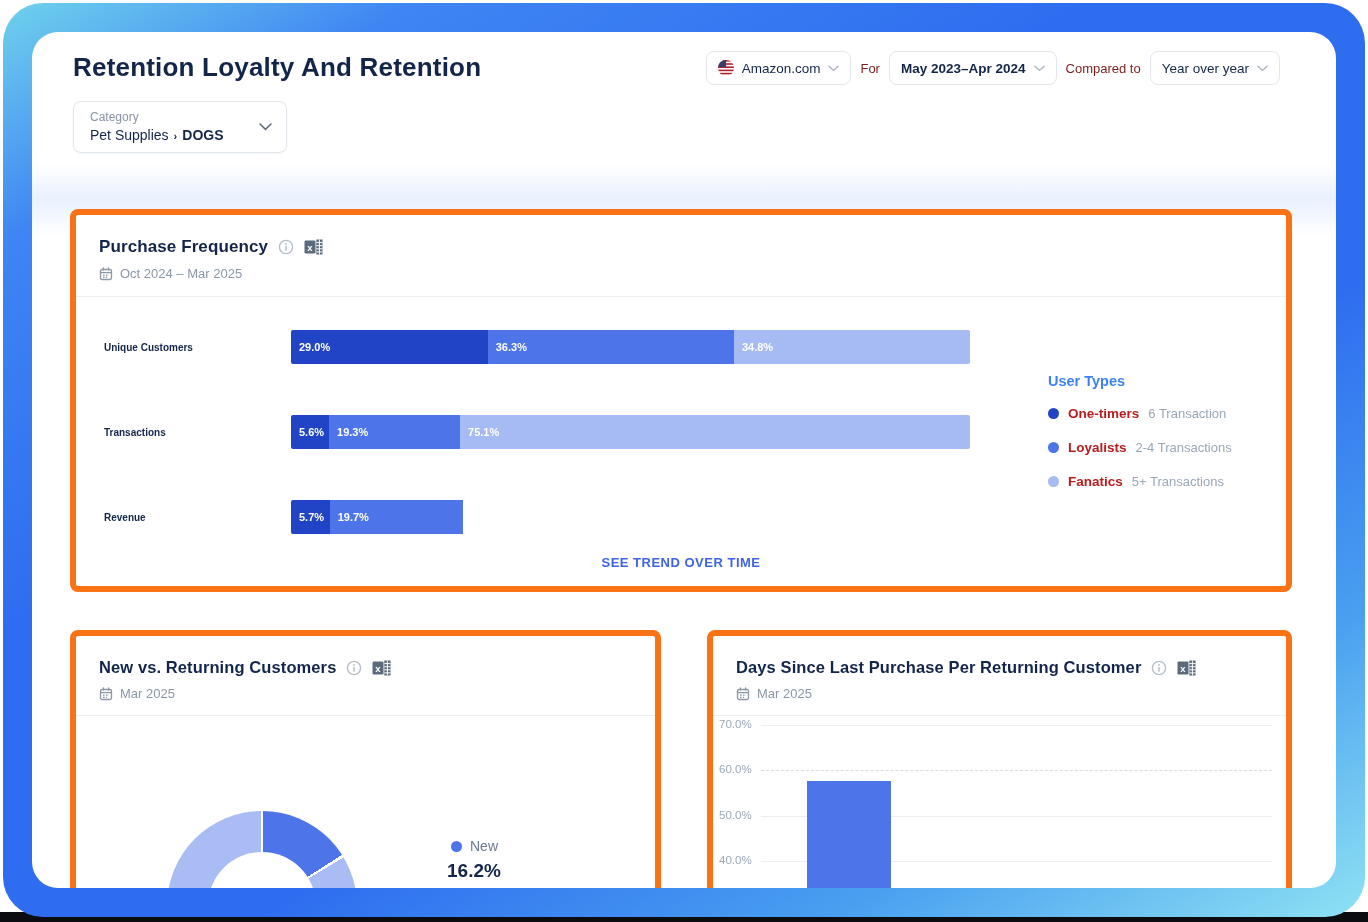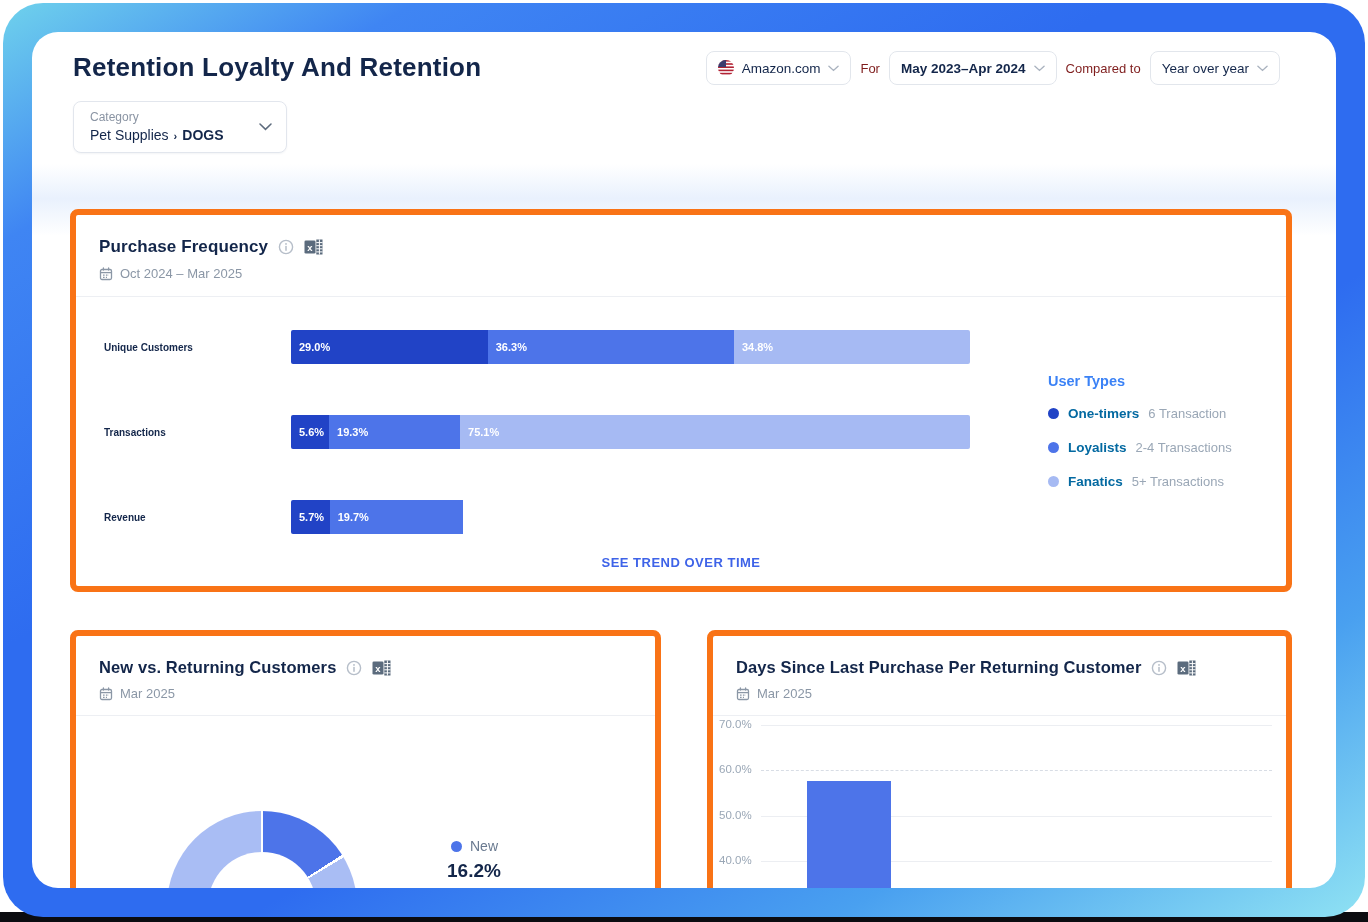--- a/index.html
+++ b/index.html
@@ -55,21 +55,21 @@
   .bar-row-label { position:absolute; left:28px; top:50%; transform:translateY(-50%);
     font-size:10px; font-weight:700; color:#13264a; }
   .bar-track { position:absolute; left:215px; top:0; width:679px; height:34px; display:flex; overflow:hidden; border-radius:2px; }
   .seg { height:100%; display:flex; align-items:center; min-width:0; }
   .seg span { margin-left:8px; font-size:11px; font-weight:700; color:#fff; white-space:nowrap; }
 
   .pf-legend { position:absolute; left:972px; top:158px; width:240px; }
   .pf-legend-title { font-size:14.5px; font-weight:700; color:#3b82f6; }
   .pf-legend-item { display:flex; align-items:center; gap:9px; margin-top:19px; }
   .dot { width:11px; height:11px; border-radius:50%; flex:none; }
-  .pf-legend-item .nm { font-size:13.5px; font-weight:700; color:#0369a1; white-space:nowrap; }
+  .pf-legend-item .nm { font-size:13.5px; font-weight:700; color:#b91c1c; white-space:nowrap; }
   .pf-legend-item .ds { font-size:13px; color:#9aa7b6; white-space:nowrap; }
 
   .trend-link { position:absolute; left:0; right:0; top:340px; text-align:center;
     font-size:13px; font-weight:600; letter-spacing:.5px; color:#3e63e8; cursor:pointer; }
 
   
   .donut { position:absolute; left:91px; top:175px; width:190px; height:190px; border-radius:50%; }
   .donut-hole { position:absolute; left:50%; top:50%; width:108px; height:108px; margin:-54px 0 0 -54px;
     background:#fff; border-radius:50%; }
   .nr-legend { position:absolute; left:352px; top:202px; }

